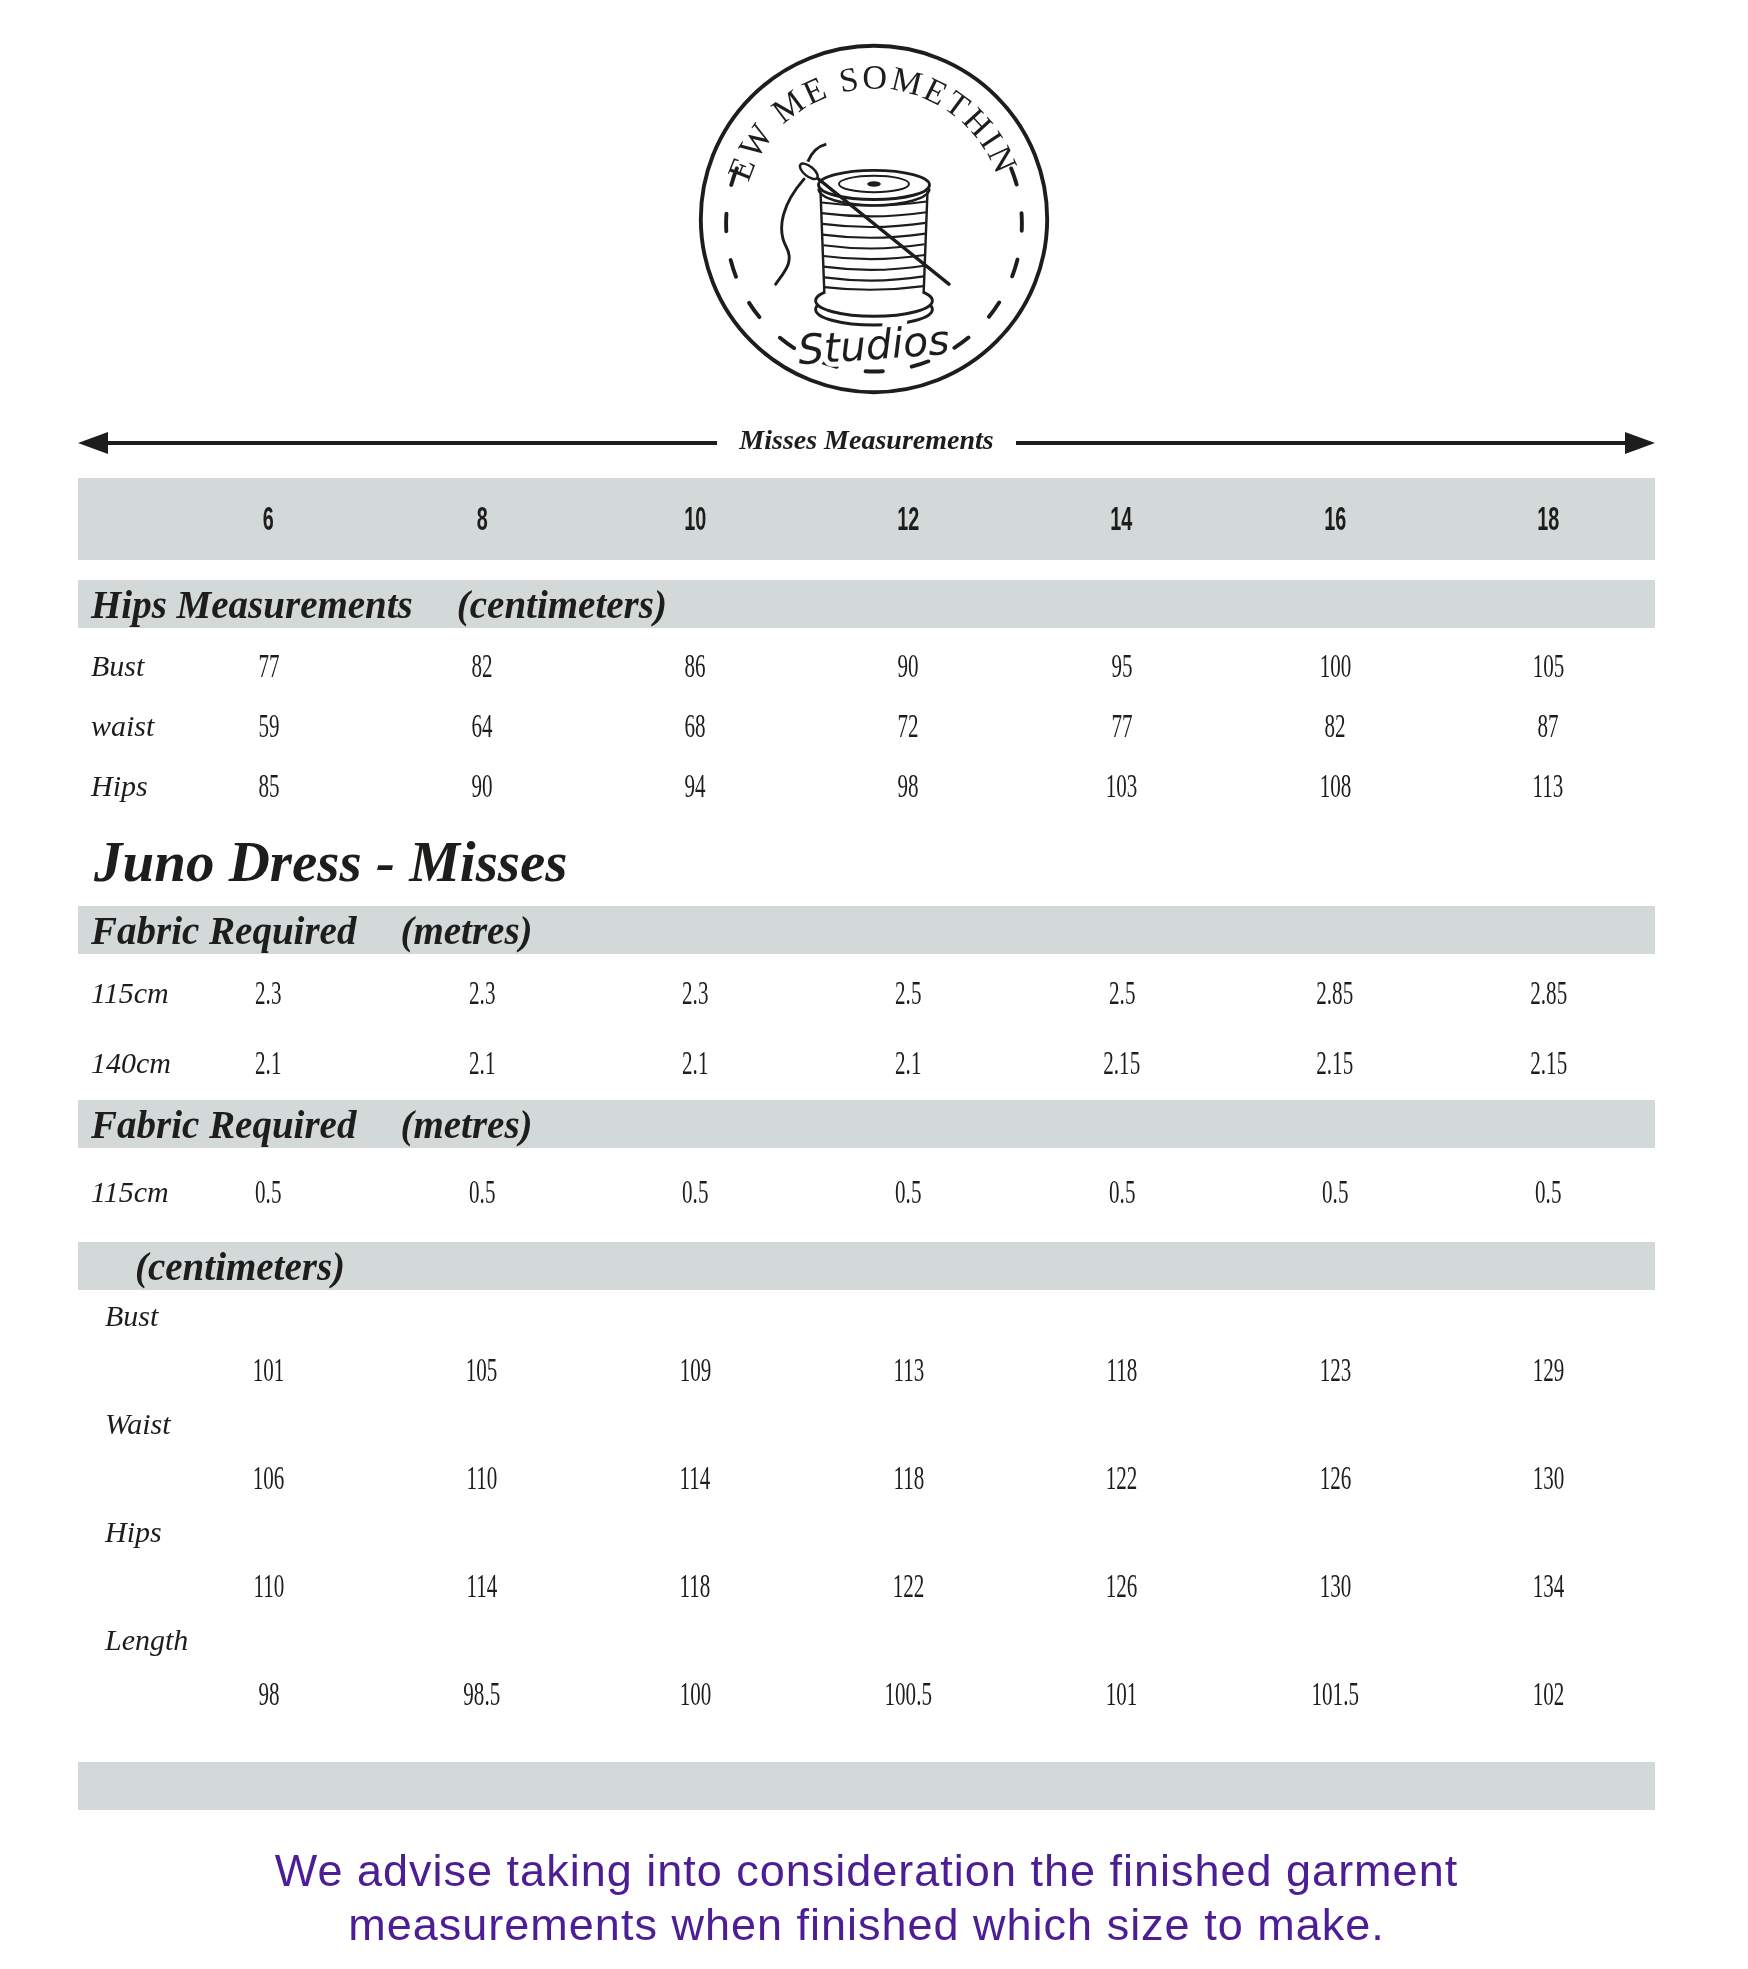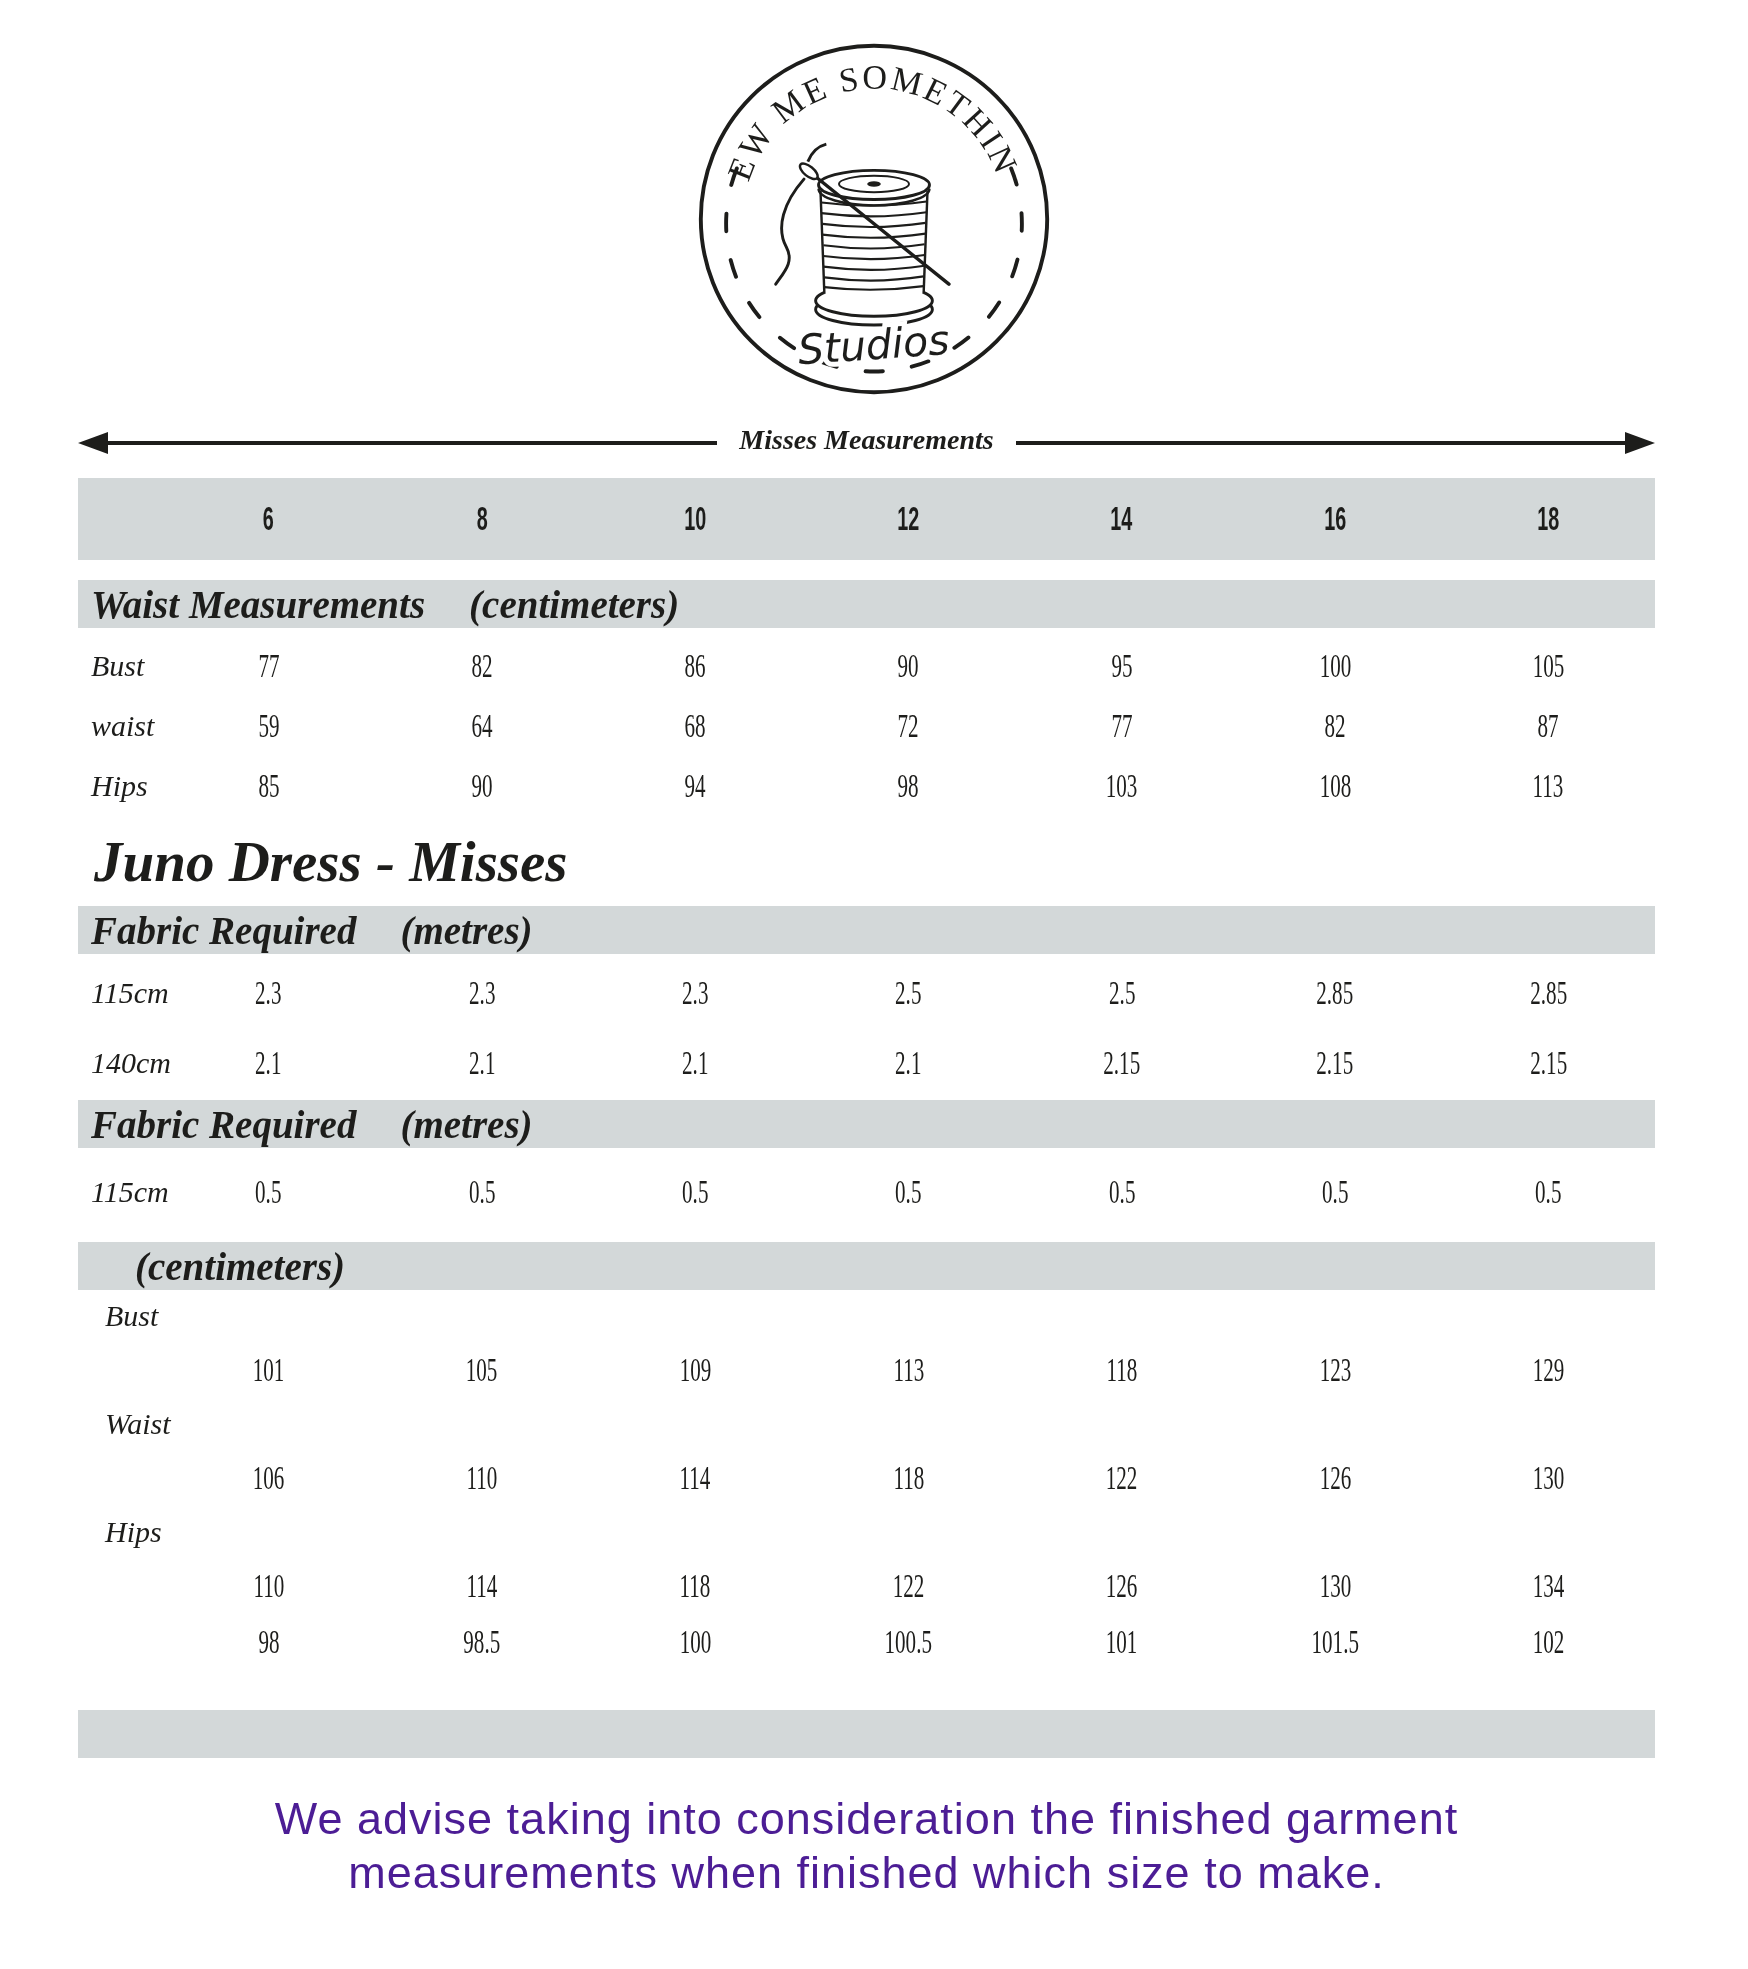--- a/index.html
+++ b/index.html
@@ -124,21 +124,21 @@
       <span class="cell"><span class="sz">6</span></span>
       <span class="cell"><span class="sz">8</span></span>
       <span class="cell"><span class="sz">10</span></span>
       <span class="cell"><span class="sz">12</span></span>
       <span class="cell"><span class="sz">14</span></span>
       <span class="cell"><span class="sz">16</span></span>
       <span class="cell"><span class="sz">18</span></span>
     </div>
 
     <div class="band hdr-band bm-band">
-      <span>Waist Measurements</span>
+      <span>Hips Measurements</span>
       <span class="unit">(centimeters)</span>
     </div>
 
     <div class="body-rows">
       <div class="grid">
         <span class="cell lbl"><span class="rowlabel">Bust</span></span>
         <span class="cell"><span class="val">77</span></span>
         <span class="cell"><span class="val">82</span></span>
         <span class="cell"><span class="val">86</span></span>
         <span class="cell"><span class="val">90</span></span>
@@ -254,20 +254,23 @@
         <span class="cell lbl"></span>
         <span class="cell"><span class="val">110</span></span>
         <span class="cell"><span class="val">114</span></span>
         <span class="cell"><span class="val">118</span></span>
         <span class="cell"><span class="val">122</span></span>
         <span class="cell"><span class="val">126</span></span>
         <span class="cell"><span class="val">130</span></span>
         <span class="cell"><span class="val">134</span></span>
       </div>
 
+      <div class="fg-label">
+          <span class="rowlabel">Length</span>
+        </div>
       <div class="grid fg-vals">
         <span class="cell lbl"></span>
         <span class="cell"><span class="val">98</span></span>
         <span class="cell"><span class="val">98.5</span></span>
         <span class="cell"><span class="val">100</span></span>
         <span class="cell"><span class="val">100.5</span></span>
         <span class="cell"><span class="val">101</span></span>
         <span class="cell"><span class="val">101.5</span></span>
         <span class="cell"><span class="val">102</span></span>
       </div>

